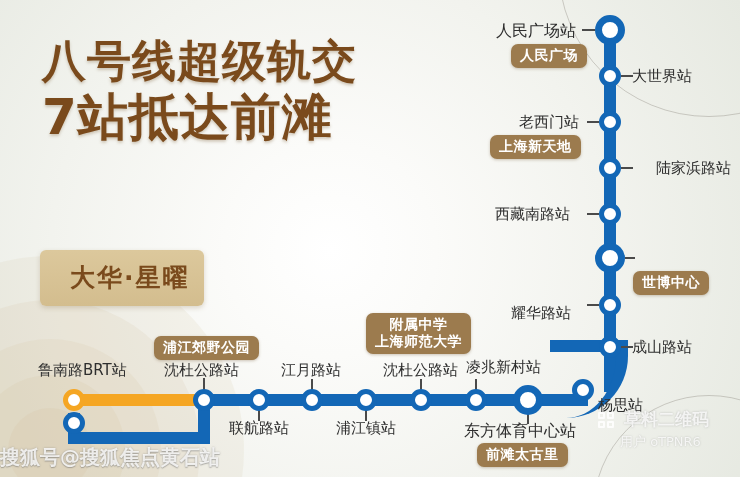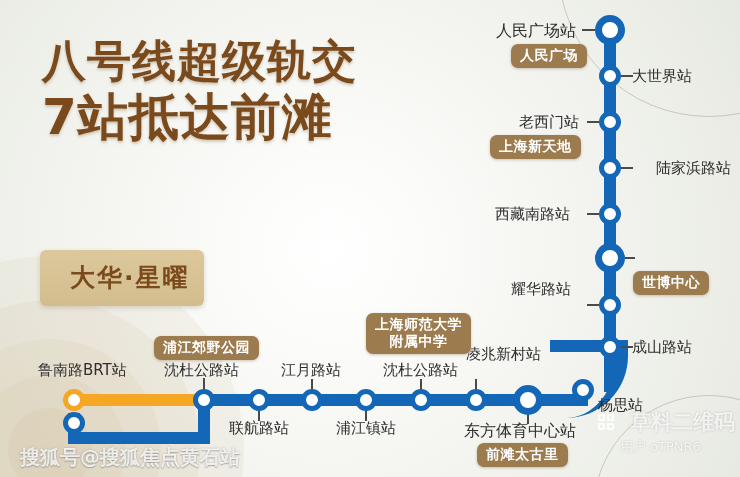--- a/index.html
+++ b/index.html
@@ -75,29 +75,29 @@
   }
   .branch-badge{
     position:absolute;z-index:10;white-space:nowrap;
     background:#1367b6;color:#fff;border-radius:4px;
     padding:2px 8px 3px 8px;font-size:13px;font-weight:bold;letter-spacing:1px;
     font-family:"DejaVu Sans","Liberation Sans",sans-serif;
   }
 
   
   .wm-sohu{
-    position:absolute;left:20px;bottom:6px;z-index:20;
+    position:absolute;left:0;bottom:6px;z-index:20;
     font-size:20px;font-weight:bold;color:rgba(255,255,255,.82);
     text-shadow:0 0 2px rgba(120,120,120,.55),0 1px 1px rgba(90,90,90,.35);
     font-family:"DejaVu Sans","Liberation Sans",sans-serif;white-space:nowrap;
   }
   .wm-qr{position:absolute;left:598px;top:408px;z-index:20;
          font-family:"DejaVu Sans","Liberation Sans",sans-serif;}
-  .wm-qr .l1{display:flex;align-items:center;gap:16px;
-    font-size:21px;font-weight:bold;color:rgba(255,255,255,.80);
+  .wm-qr .l1{display:flex;align-items:center;gap:10px;
+    font-size:17px;font-weight:bold;color:rgba(255,255,255,.80);
     text-shadow:0 0 2px rgba(130,130,130,.5);white-space:nowrap;}
   .wm-qr .l2{font-size:13px;color:rgba(255,255,255,.78);
     text-shadow:0 0 2px rgba(130,130,130,.45);margin-top:2px;margin-left:22px;white-space:nowrap;}
   .qr-glyph{display:inline-grid;grid-template-columns:1fr 1fr;grid-template-rows:1fr 1fr;
     gap:2px;width:16px;height:16px;}
   .qr-glyph i{background:transparent;border:2px solid rgba(255,255,255,.85);border-radius:1px;}
 </style>
 </head>
 <body>
 
@@ -158,44 +158,44 @@
     <div class="stn" style="left:599px;top:203px;width:22px;height:22px;"></div>
     <div class="tick" style="left:587px;top:213px;width:12px;height:2px;"></div>
     <div class="lbl" style="left:495px;top:205px;">西藏南路站</div>
 
     <div class="stn big" style="left:595px;top:243px;width:30px;height:30px;"></div>
     <div class="tick" style="left:625px;top:257px;width:10px;height:2px;"></div>
     <div class="poi" style="left:633px;top:271px;">世博中心</div>
 
     <div class="stn" style="left:599px;top:294px;width:22px;height:22px;"></div>
     <div class="tick" style="left:587px;top:304px;width:12px;height:2px;"></div>
-    <div class="lbl" style="left:511px;top:280px;">耀华路站</div>
+    <div class="lbl" style="left:511px;top:304px;">耀华路站</div>
 
     <div class="stn" style="left:599px;top:336px;width:22px;height:22px;"></div>
     <div class="tick" style="left:621px;top:346px;width:12px;height:2px;"></div>
     <div class="lbl" style="left:632px;top:338px;">成山路站</div>
 
     <div class="stn" style="left:572px;top:379px;width:22px;height:22px;"></div>
     <div class="lbl" style="left:598px;top:396px;">杨思站</div>
 
     <div class="stn big" style="left:513px;top:385px;width:30px;height:30px;"></div>
     <div class="tick" style="left:527px;top:414px;width:2px;height:10px;"></div>
     <div class="lbl big" style="left:464px;top:421px;">东方体育中心站</div>
     <div class="poi" style="left:477px;top:443px;">前滩太古里</div>
 
     <div class="stn" style="left:465px;top:389px;width:22px;height:22px;"></div>
     <div class="tick" style="left:475px;top:379px;width:2px;height:11px;"></div>
-    <div class="lbl" style="left:466px;top:345px;">凌兆新村站</div>
+    <div class="lbl" style="left:466px;top:358px;">凌兆新村站</div>
 
     <div class="stn" style="left:410px;top:389px;width:22px;height:22px;"></div>
     <div class="tick" style="left:420px;top:379px;width:2px;height:11px;"></div>
     <div class="lbl" style="left:383px;top:361px;">沈杜公路站</div>
     <div class="poi" style="left:366px;top:313px;">
+      <div>附属中学</div>
       <div>上海师范大学</div>
-      <div>附属中学</div>
     </div>
 
     <div class="stn" style="left:355px;top:389px;width:22px;height:22px;"></div>
     <div class="tick" style="left:365px;top:410px;width:2px;height:11px;"></div>
     <div class="lbl" style="left:336px;top:419px;">浦江镇站</div>
 
     <div class="stn" style="left:301px;top:389px;width:22px;height:22px;"></div>
     <div class="tick" style="left:311px;top:379px;width:2px;height:11px;"></div>
     <div class="lbl" style="left:281px;top:361px;">江月路站</div>
 

